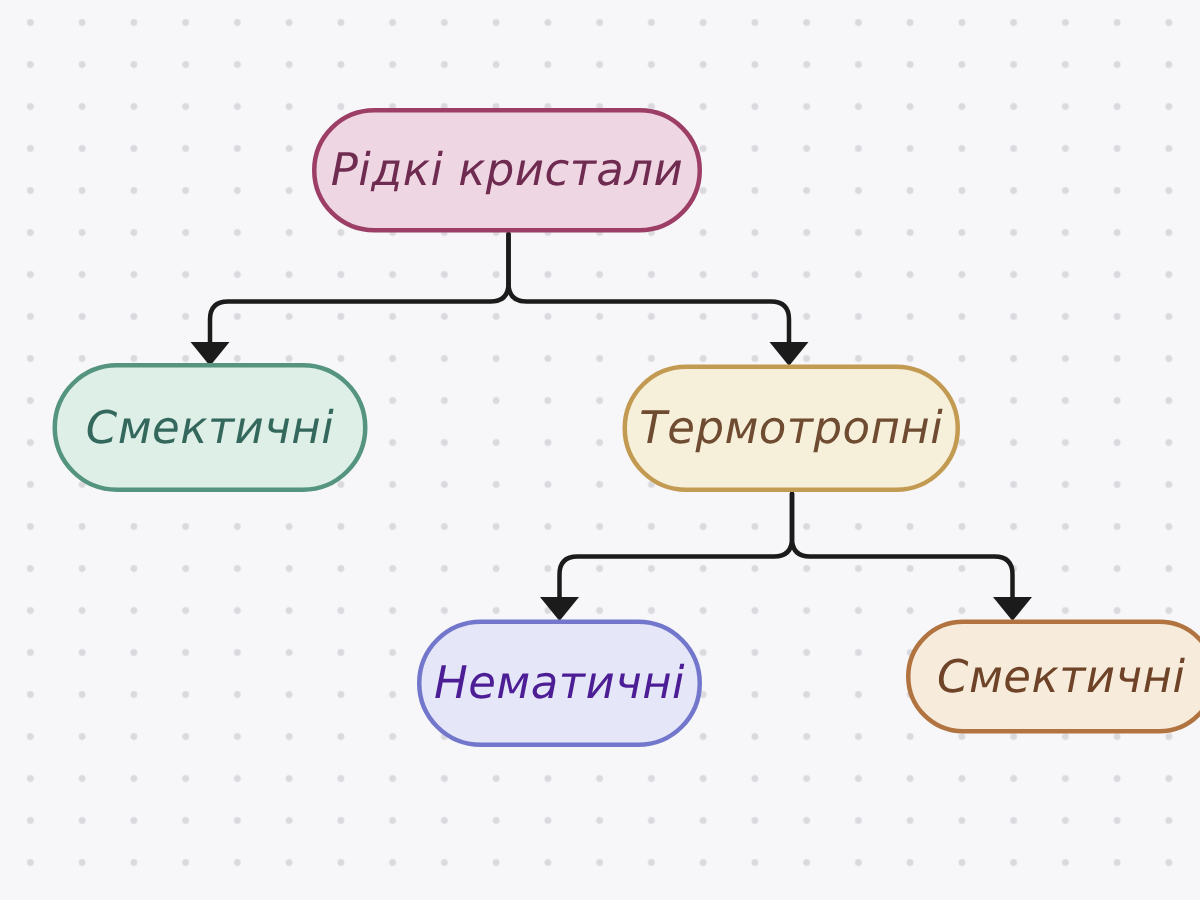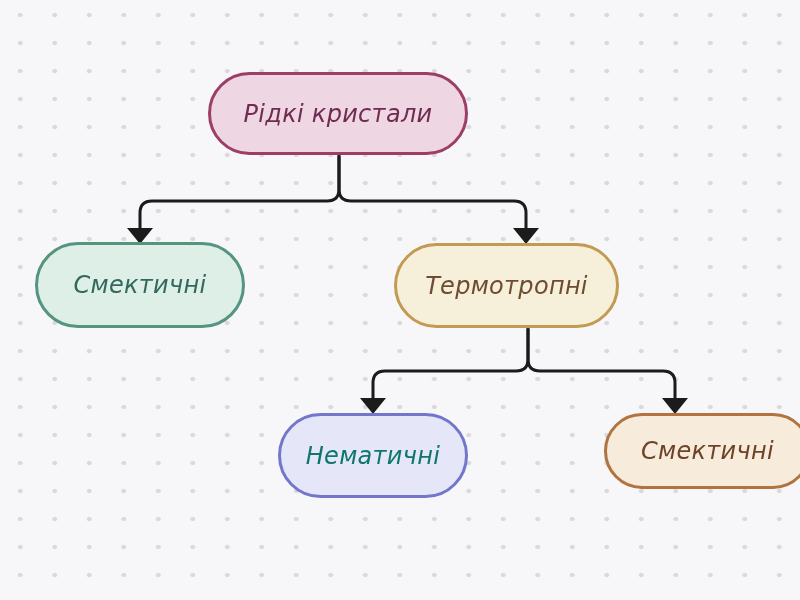--- a/index.html
+++ b/index.html
@@ -30,28 +30,28 @@
   }
   .node {
     position: absolute;
     display: flex;
     align-items: center;
     justify-content: center;
     border-style: solid;
     border-width: 3px;
     border-radius: 44px;
     font-style: italic;
-    font-size: 24px;
+    font-size: 30px;
     letter-spacing: 0.3px;
     white-space: nowrap;
     box-sizing: border-box;
   }
   .node-root        { left: 208px; top: 72px;  width: 260px; height: 83px; }
   .node-lyotropic   { left: 35px;  top: 242px; width: 210px; height: 86px; }
-  .node-thermotropic{ left: 394px; top: 243px; width: 225px; height: 85px; }
+  .node-thermotropic{ left: 415px; top: 243px; width: 225px; height: 85px; }
   .node-nematic     { left: 278px; top: 413px; width: 190px; height: 85px; }
   .node-smectic     { left: 604px; top: 413px; width: 207px; height: 76px; }
 </style>
 </head>
 <body>
 
 <div class="canvas">
 
   <svg class="connector-layer" viewBox="0 0 800 600" xmlns="http://www.w3.org/2000/svg">
 
@@ -67,17 +67,17 @@
     <path class="edge-path" d="M 528 329 L 528 359 Q 528 371 540 371 L 663 371 Q 675 371 675 383 L 675 399" style="stroke: rgb(27, 27, 27);"></path>
     <polygon class="edge-arrow" points="675,414 662,398 688,398" style="fill: rgb(27, 27, 27);"></polygon>
   </svg>
 
   <div class="node node-root" style="background-color: rgb(239, 214, 227); border-color: rgb(156, 62, 102); color: rgb(111, 43, 80);">Рідкі кристали</div>
 
   <div class="node node-lyotropic" style="background-color: rgb(221, 239, 231); border-color: rgb(85, 148, 127); color: rgb(52, 104, 92);">Смектичні</div>
 
   <div class="node node-thermotropic" style="background-color: rgb(246, 240, 218); border-color: rgb(195, 154, 81); color: rgb(110, 75, 49);">Термотропні</div>
 
-  <div class="node node-nematic" style="background-color: rgb(229, 231, 248); border-color: rgb(114, 119, 204); color: #0f766e;">Нематичні</div>
+  <div class="node node-nematic" style="background-color: rgb(229, 231, 248); border-color: rgb(114, 119, 204); color: #4c1d95;">Нематичні</div>
 
   <div class="node node-smectic" style="background-color: rgb(247, 236, 220); border-color: rgb(177, 115, 63); color: rgb(111, 67, 40);">Смектичні</div>
 
 </div>
 
 </body></html>

